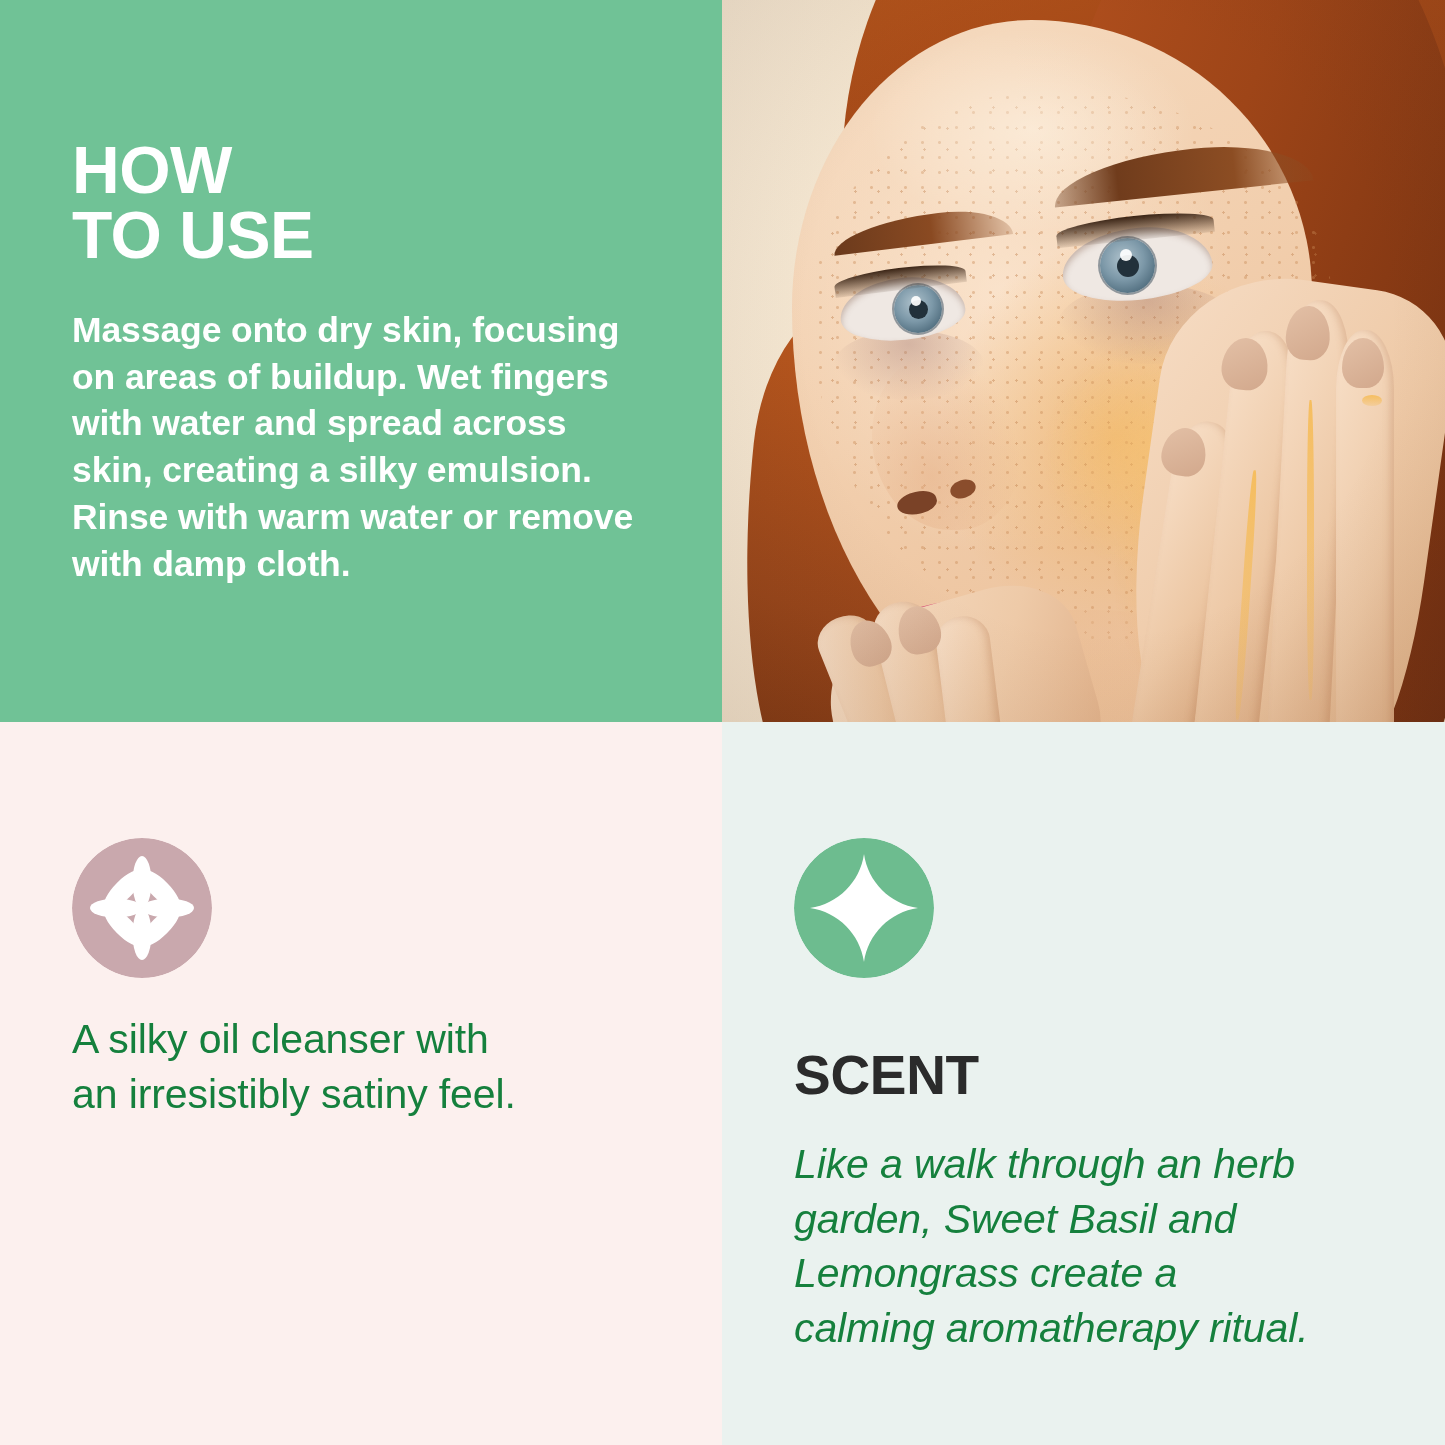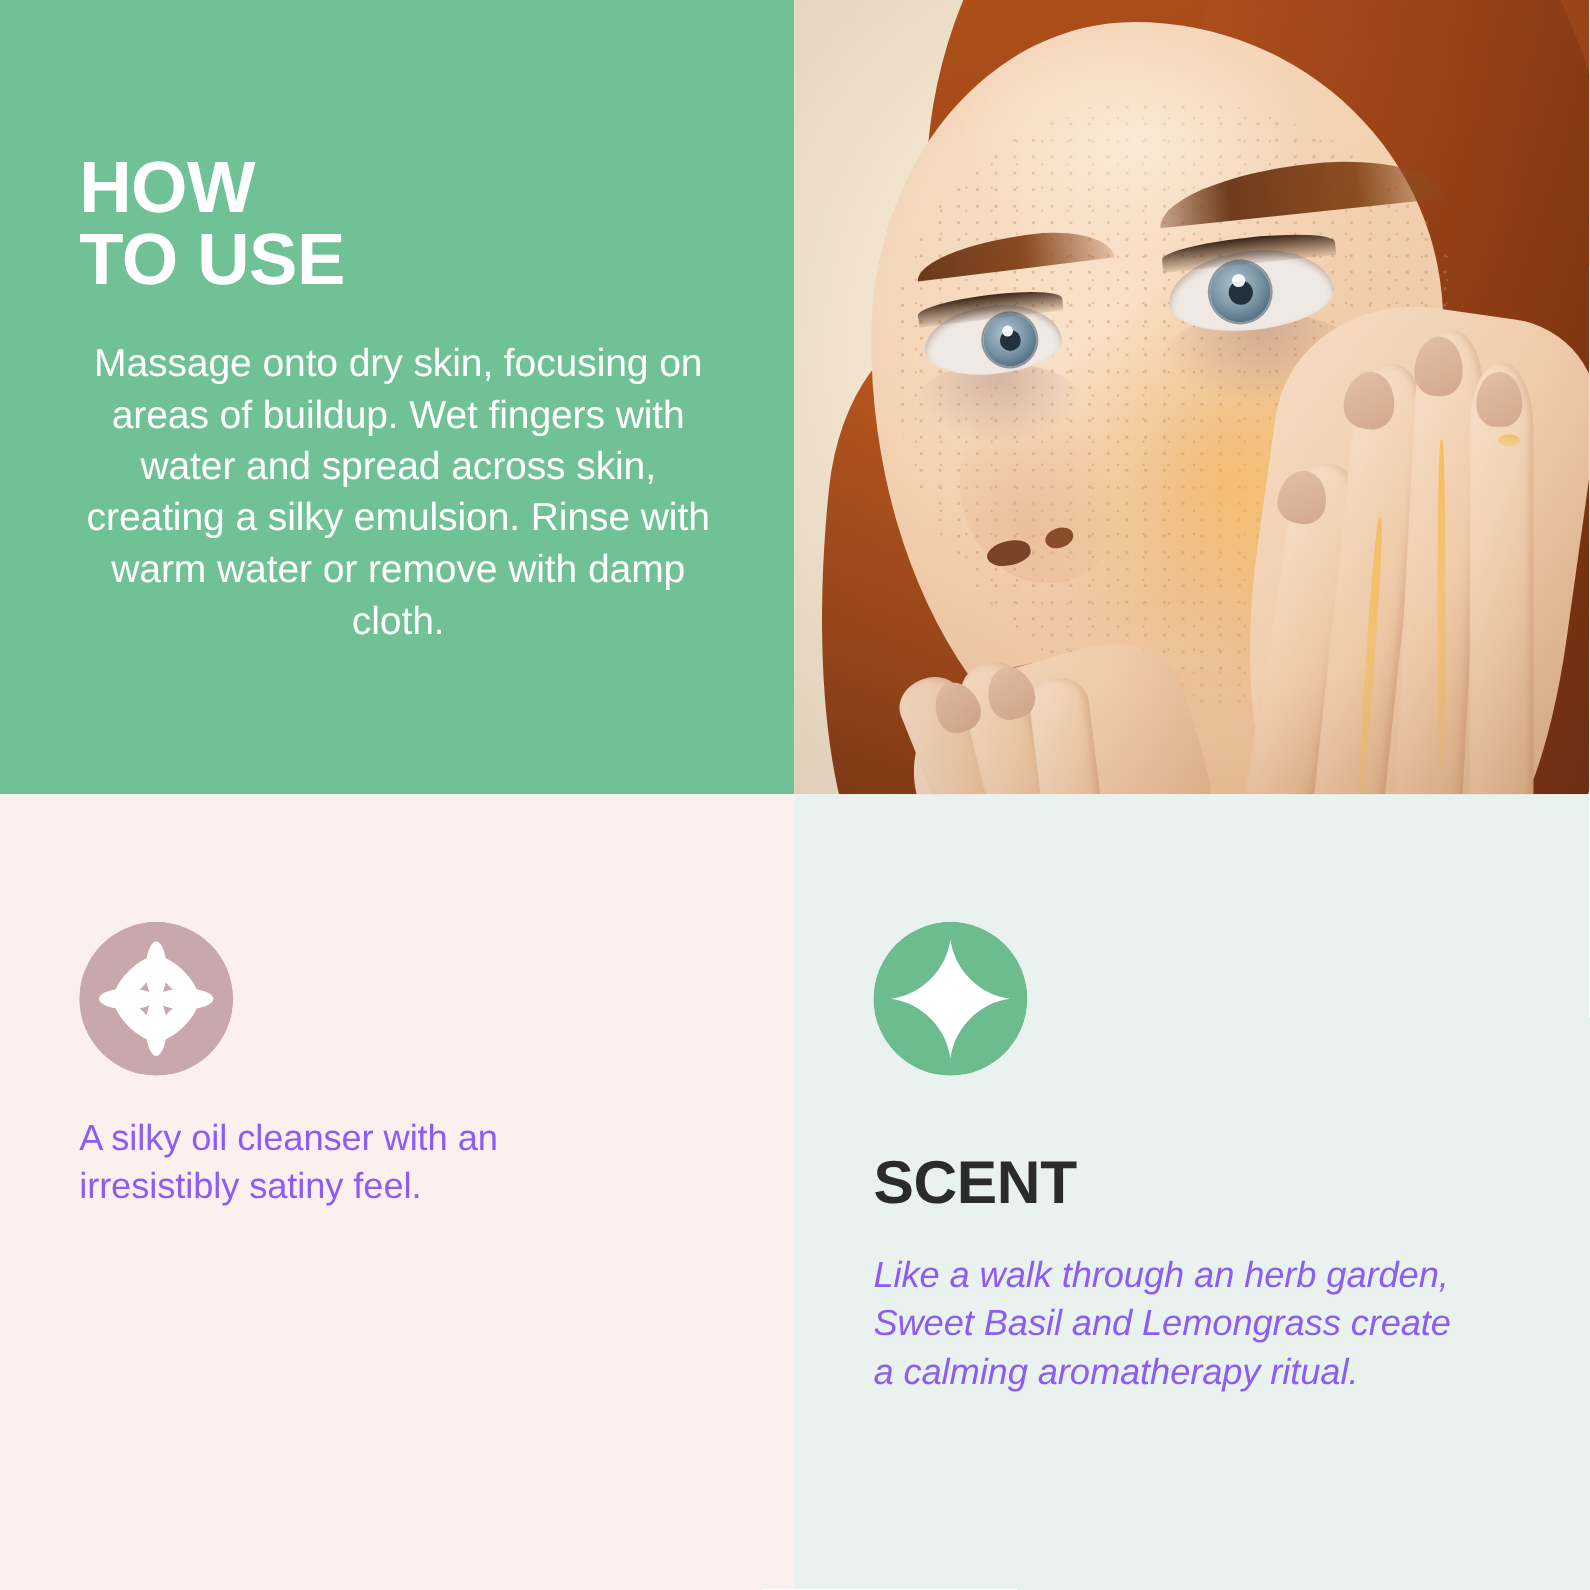--- a/index.html
+++ b/index.html
@@ -58,26 +58,25 @@
     font-size: 66px;
     font-weight: 700;
     line-height: 0.99;
     letter-spacing: -0.5px;
     margin: 0 0 38px 0;
     white-space: pre-line;
   }
   #howto-body {
     color: #FFFFFF;
     font-size: 35.5px;
-    font-weight: 400;
+    font-weight: 700;
     line-height: 1.32;
     letter-spacing: -0.1px;
     margin: 0;
     width: 580px;
-    text-align: center;
   }
 
   
   #photo-stage {
     position: absolute;
     inset: 0;
     background: linear-gradient(100deg, #F4E7D3 0%, #F1E1C9 45%, #EDDCC3 100%);
   }
   .ph { position: absolute; }
 
@@ -319,23 +318,23 @@
 
   .feature-heading {
     font-size: 55px;
     font-weight: 700;
     color: #2B2B2B;
     letter-spacing: -0.3px;
     line-height: 1;
     margin: 70px 0 0 0;
   }
   .feature-body {
-    font-size: 33px;
+    font-size: 41px;
     font-weight: 400;
-    color: #8b5cf6;
+    color: #15803d;
     line-height: 1.33;
     letter-spacing: -0.1px;
     margin: 34px 0 0 0;
   }
   #texture-body { width: 470px; }
   #scent-body { width: 530px; font-style: italic; }
 </style>
 </head>
 <body>
 

